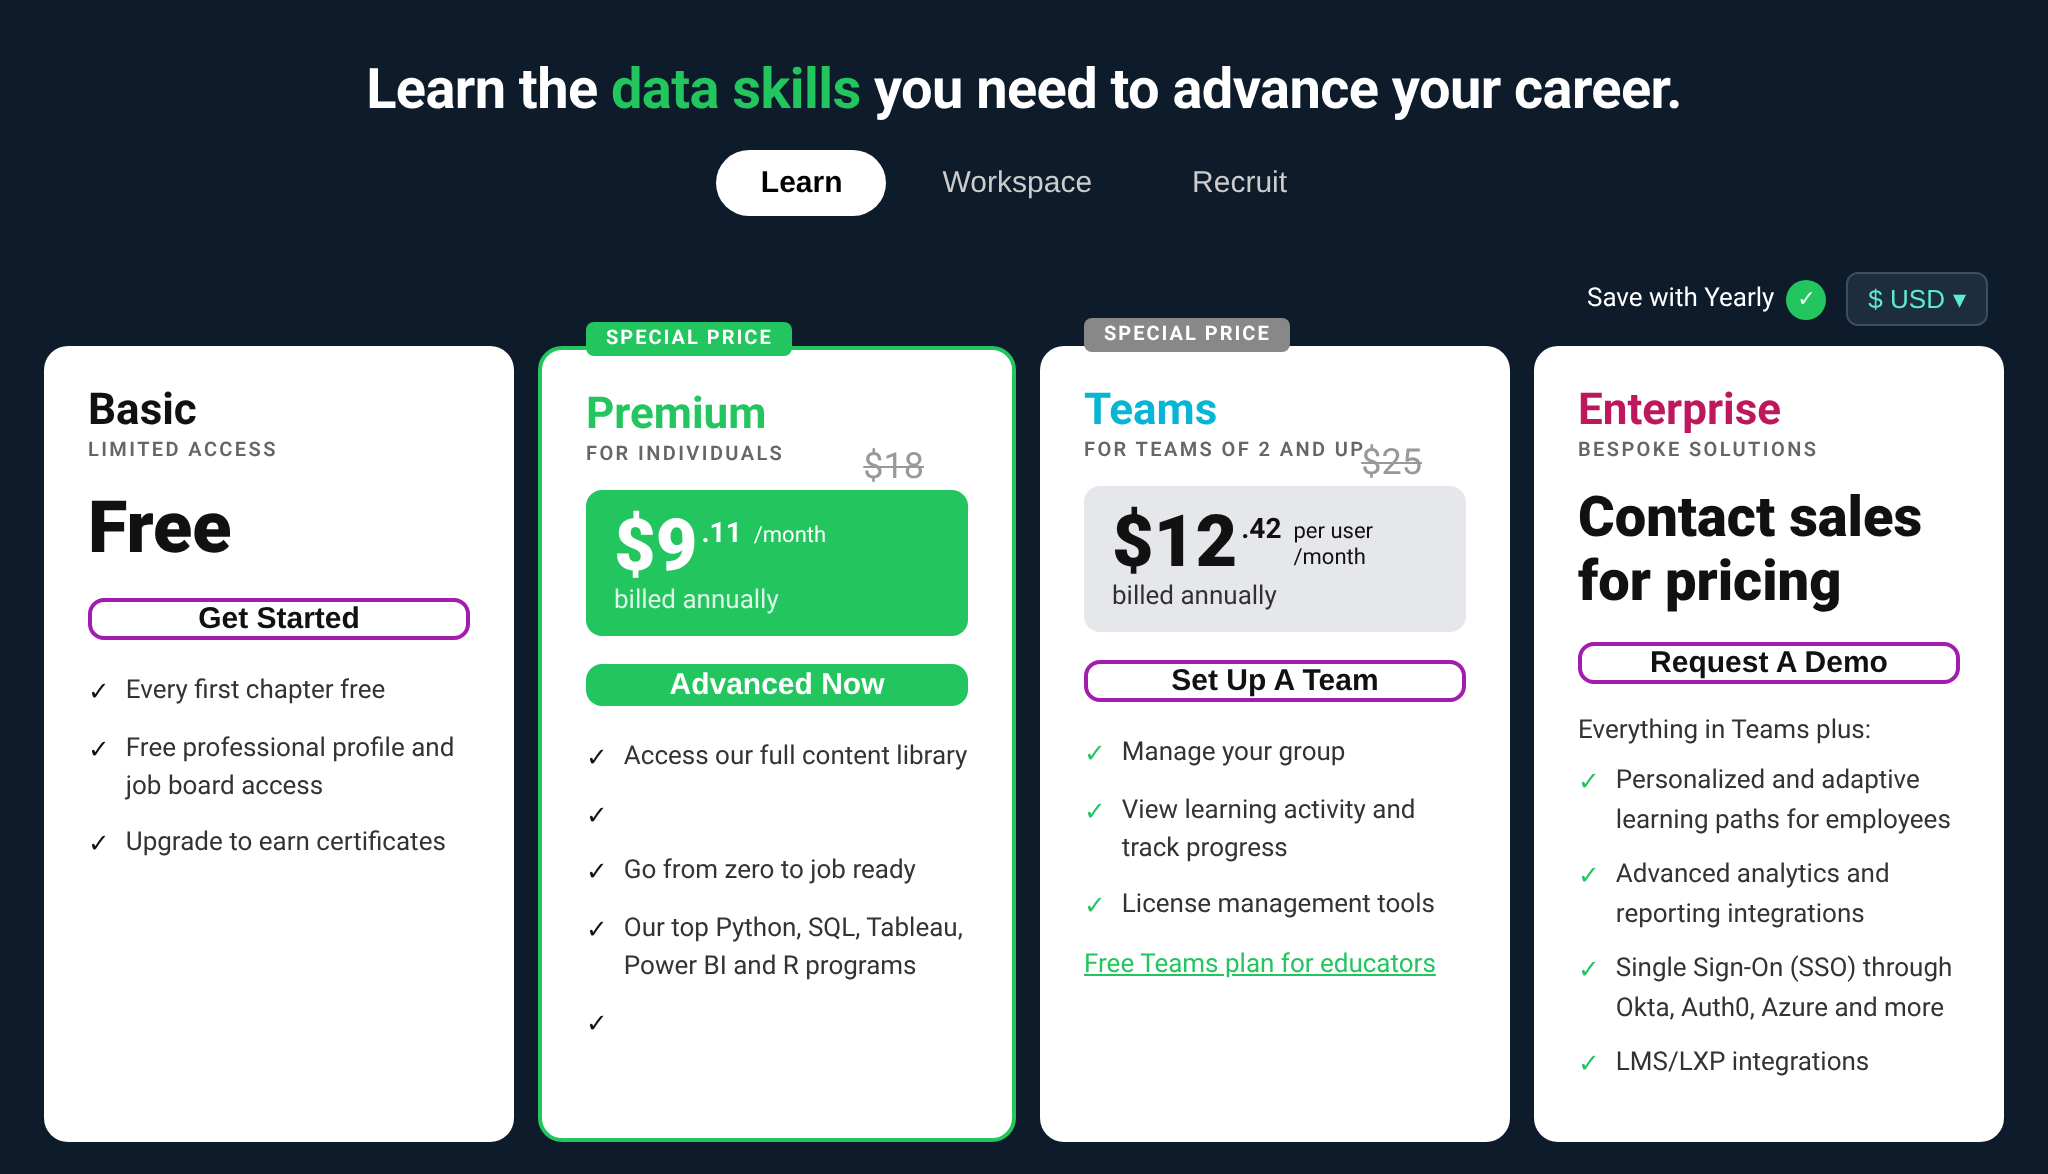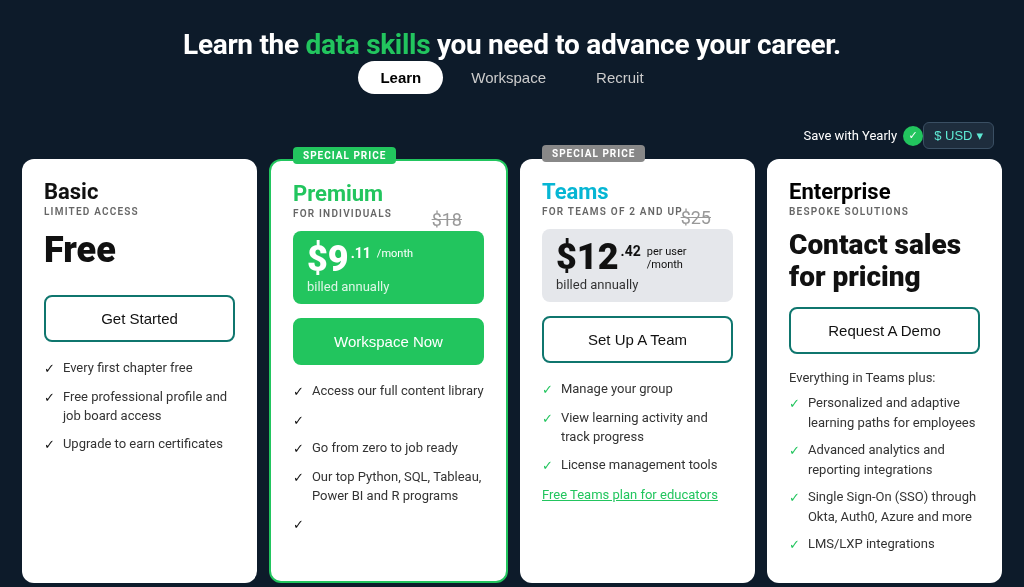--- a/index.html
+++ b/index.html
@@ -22,20 +22,21 @@
       letter-spacing: -0.3px;
     }
     .header h1 .highlight {
       color: #22c55e;
     }
 
     .tabs {
       display: flex;
       justify-content: center;
       gap: 6px;
+      margin-top: 14px;
     }
     .tab {
       padding: 8px 22px;
       border-radius: 999px;
       font-size: 15px;
       font-weight: 500;
       cursor: pointer;
       border: none;
       background: transparent;
       color: #ccc;
@@ -44,20 +45,21 @@
       background: #fff;
       color: #000;
       font-weight: 700;
     }
 
     .top-bar {
       display: flex;
       justify-content: flex-end;
       align-items: center;
       padding: 10px 30px;
+      gap: 10px;
     }
     .save-yearly {
       font-size: 13px;
       color: #fff;
       display: flex;
       align-items: center;
       gap: 6px;
     }
     .save-yearly .check-badge {
       background: #22c55e;
@@ -124,21 +126,21 @@
     }
 
     .plan-name {
       font-size: 22px;
       font-weight: 700;
       margin-bottom: 2px;
     }
     .plan-name.basic { color: #111; }
     .plan-name.premium { color: #22c55e; }
     .plan-name.teams { color: #06b6d4; }
-    .plan-name.enterprise { color: #000000; }
+    .plan-name.enterprise { color: #be185d; }
 
     .plan-subtitle {
       font-size: 10px;
       font-weight: 600;
       letter-spacing: 1.2px;
       color: #666;
       text-transform: uppercase;
       margin-bottom: 12px;
     }
 
@@ -188,40 +190,39 @@
     .price-billed {
       font-size: 13px;
       margin-top: 2px;
       opacity: 0.85;
     }
 
     .free-price {
       font-size: 36px;
       font-weight: 900;
       color: #111;
-      margin-bottom: 24px;
+      margin-bottom: 14px;
     }
 
     .enterprise-price {
       font-size: 28px;
       font-weight: 900;
       color: #111;
       line-height: 1.15;
       margin-bottom: 14px;
     }
 
     .action-btn {
       width: 100%;
-      padding: 13px;
       border-radius: 8px;
       font-size: 15px;
-      font-weight: 400;
+      font-weight: 700;
       cursor: pointer;
       margin-bottom: 16px;
-      border: 2px solid #0f766e;
+      border: 2px solid #a21caf;
       background: transparent;
       color: #111;
       text-align: center;
     }
     .action-btn.green-btn {
       background: #22c55e;
       border-color: #22c55e;
       color: #fff;
     }
 
@@ -317,21 +318,21 @@
     </div>
     <div class="plan-subtitle">FOR INDIVIDUALS</div>
     <div class="price-box green">
       <div class="price-main">
         <span class="price-dollar">$9</span>
         <span class="price-cents">.11</span>
         <span class="price-period">/month</span>
       </div>
       <div class="price-billed">billed annually</div>
     </div>
-    <button class="action-btn green-btn">Workspace Now</button>
+    <button class="action-btn green-btn">Advanced Now</button>
     <ul class="features-list">
       <li>
           <span class="check">✓</span>
           <span>Access our full content library</span>
         </li>
       <li>
           <span class="check">✓</span>
         </li>
       <li>
           <span class="check">✓</span>

